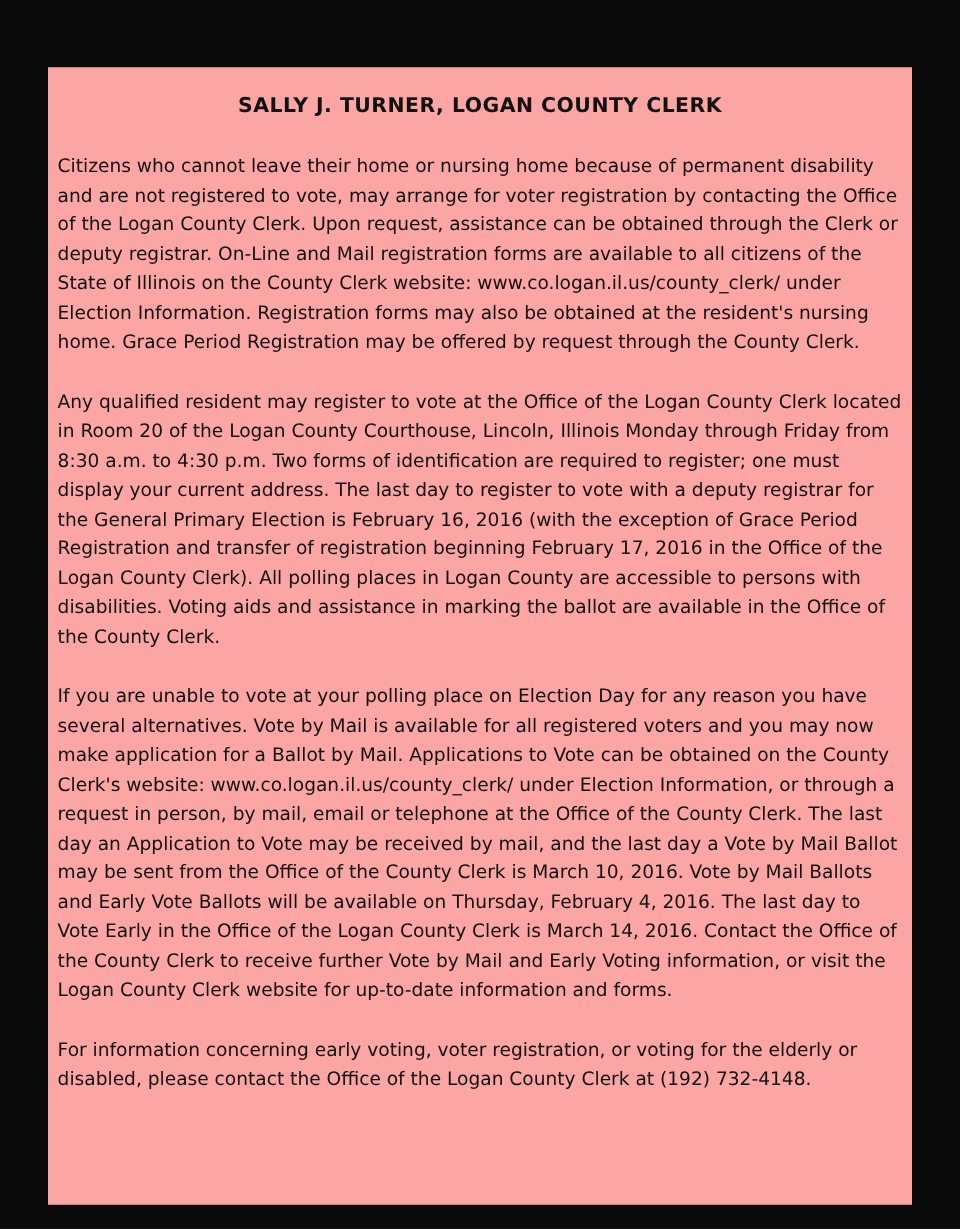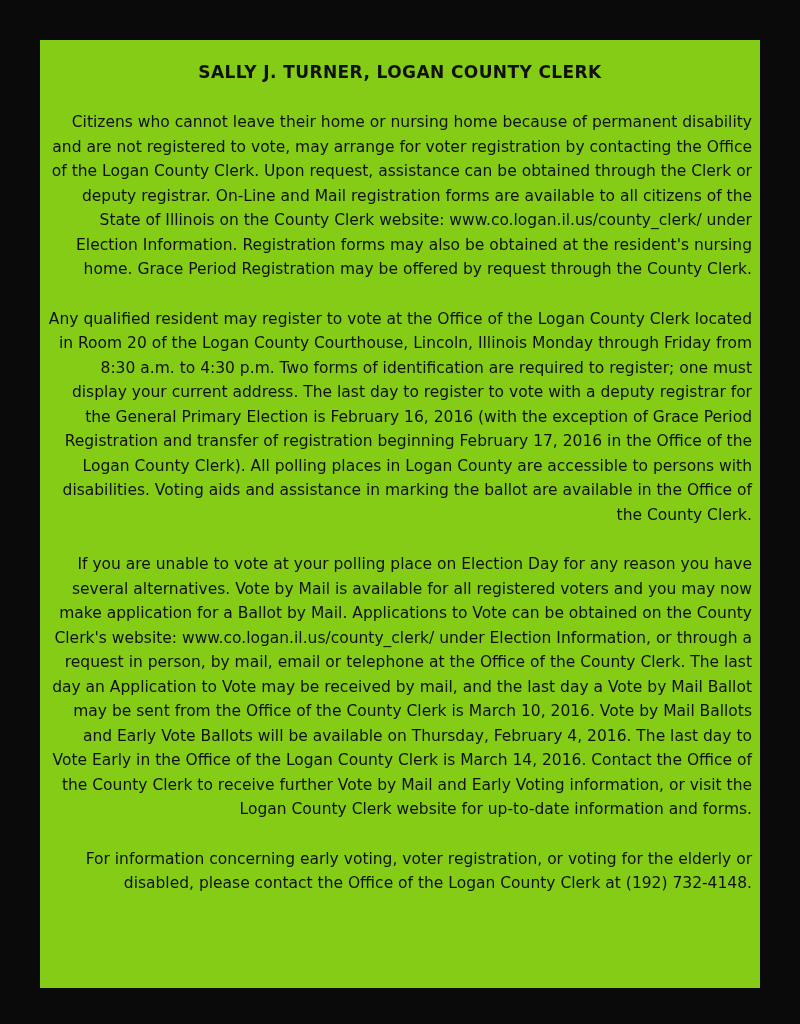--- a/index.html
+++ b/index.html
@@ -15,47 +15,48 @@
     box-sizing: border-box;
   }
   .frame {
     width: 800px;
     height: 1024px;
     background: #0a0a0a;
     box-sizing: border-box;
     padding: 40px 40px 36px 40px;
   }
   .paper {
-    background: #84cc16;
+    background: #fca5a5;
     width: 100%;
     height: 100%;
     box-sizing: border-box;
     padding: 22px 8px 18px 8px;
     overflow: hidden;
+    margin-top: 16px;
   }
   .doc-header {
     text-align: center;
     font-size: 17px;
     font-weight: bold;
     letter-spacing: 0.4px;
     margin: 0 0 28px 0;
   }
   .notice-title {
     text-align: center;
     font-size: 17px;
     font-weight: bold;
     letter-spacing: 0.3px;
     line-height: 22px;
     margin: 0 0 30px 0;
   }
   .body-copy p {
     font-size: 15.5px;
     line-height: 24.5px;
     margin: 0 0 25px 0;
-    text-align: right;
+    text-align: left;
   }
 </style>
 </head>
 <body>
 
 <div class="frame">
   <div class="paper">
 
     <div class="doc-header">SALLY J. TURNER, LOGAN COUNTY CLERK</div>
 

